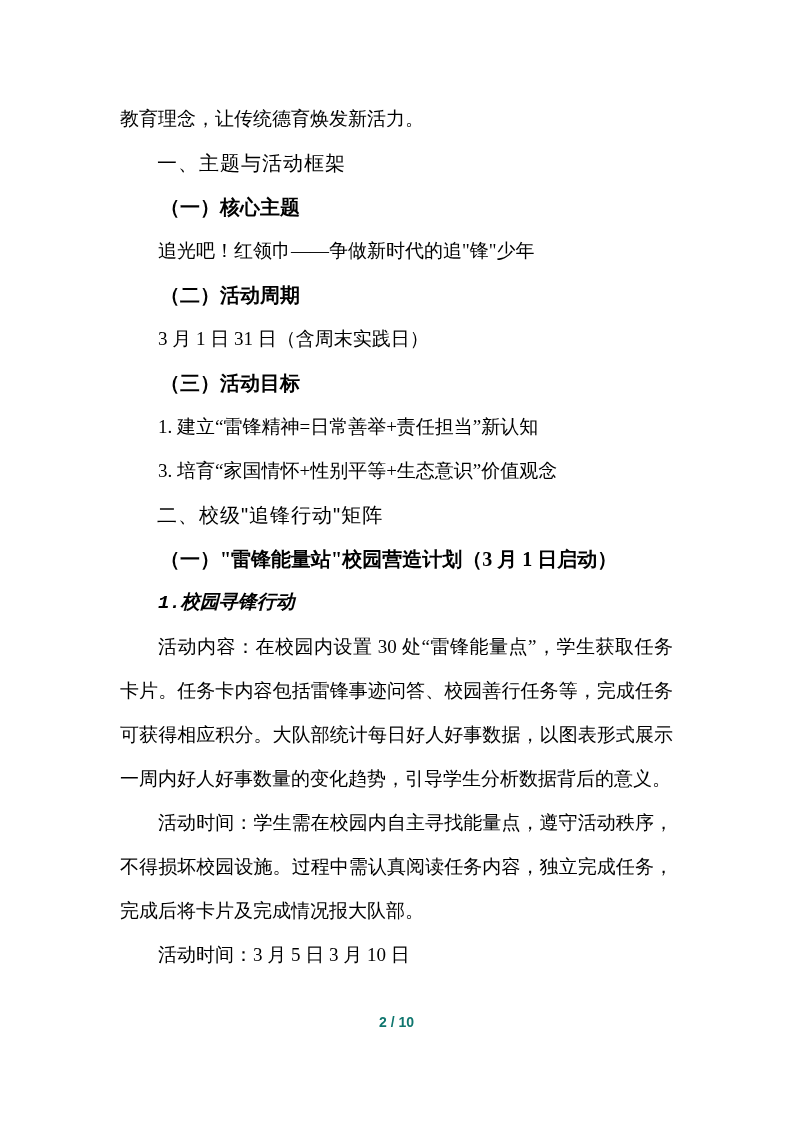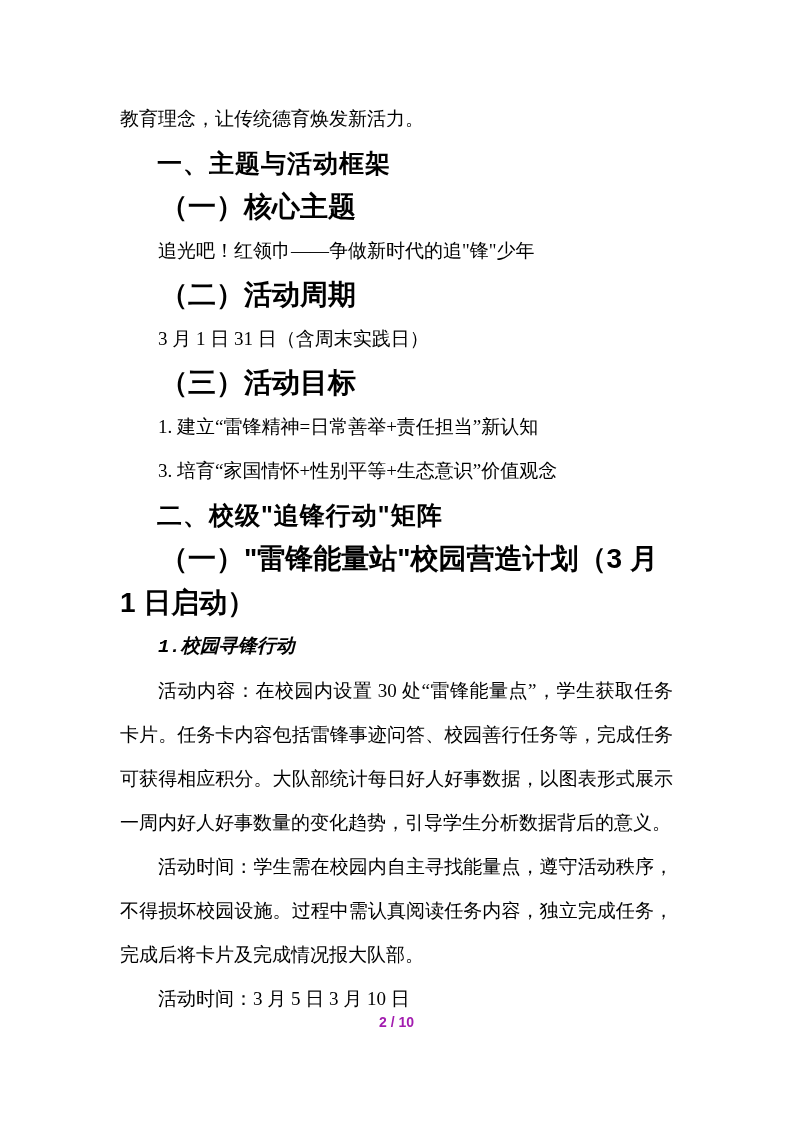--- a/index.html
+++ b/index.html
@@ -31,30 +31,30 @@
     font-size: 19px;
     line-height: 44px;
     font-weight: 400;
     text-align: justify;
   }
   .indent {
     text-indent: 38px;
   }
   .h1 {
     font-family: "Liberation Sans", sans-serif;
-    font-weight: 700;
-    font-size: 25px;
+    font-weight: 400;
+    font-size: 20px;
     line-height: 44px;
     text-indent: 37px;
     letter-spacing: 1px;
   }
   .h2 {
-    font-family: Liberation Sans, sans-serif;
+    font-family: Liberation Serif, serif;
     font-weight: 700;
-    font-size: 28px;
+    font-size: 20px;
     line-height: 44px;
     text-indent: 40px;
   }
   .h3 {
     font-family: Liberation Mono, monospace;
     font-weight: 700;
     font-style: italic;
     font-size: 19px;
     line-height: 44px;
     text-indent: 38px;
@@ -66,21 +66,21 @@
   .page-footer {
     position: absolute;
     left: 0;
     right: 0;
     top: 1012px;
     text-align: center;
     font-family: "Liberation Sans", sans-serif;
     font-weight: 700;
     font-size: 14px;
     line-height: 20px;
-    color: #a21caf;
+    color: #0f766e;
   }
 </style>
 </head>
 <body>
 
 <div class="page">
   <div class="content">
 
     <p class="body-text">教育理念，让传统德育焕发新活力。</p>
 

